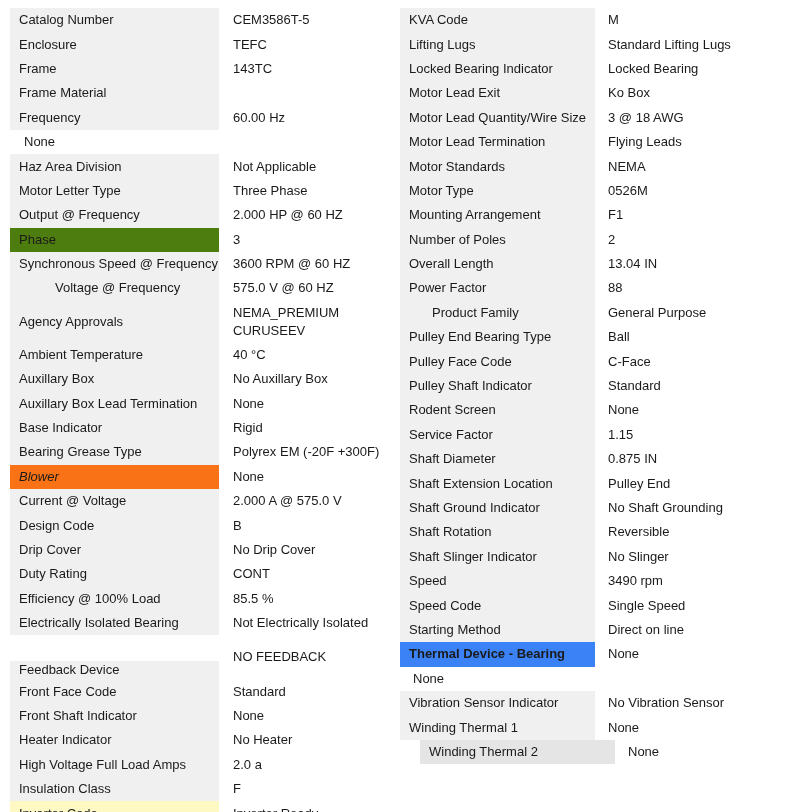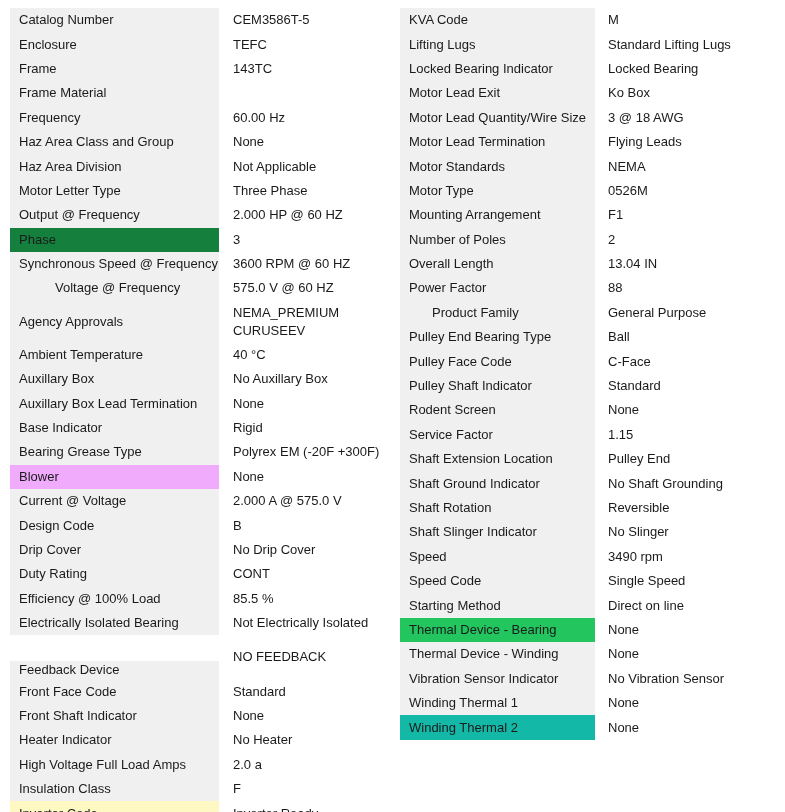--- a/index.html
+++ b/index.html
@@ -90,41 +90,40 @@
   <div class="row">
     <div class="label-cell" style="background: rgb(240, 240, 240);">Frame Material</div>
   </div>
 
   <div class="row">
     <div class="label-cell" style="background: rgb(240, 240, 240);">Frequency</div>
     <div class="value-cell">60.00 Hz</div>
   </div>
 
   <div class="row">
-    <div class="label-cell" style="background: rgb(240, 240, 240);">Haz Area Class and Group</div>
     <div class="value-cell">None</div>
   </div>
 
   <div class="row">
     <div class="label-cell" style="background: rgb(240, 240, 240);">Haz Area Division</div>
     <div class="value-cell">Not Applicable</div>
   </div>
 
   <div class="row">
     <div class="label-cell" style="background: rgb(240, 240, 240);">Motor Letter Type</div>
     <div class="value-cell">Three Phase</div>
   </div>
 
   <div class="row">
     <div class="label-cell" style="background: rgb(240, 240, 240);">Output @ Frequency</div>
     <div class="value-cell">2.000 HP @ 60 HZ</div>
   </div>
 
   <div class="row">
-    <div class="label-cell" style="background: #15803d;">Phase</div>
+    <div class="label-cell" style="background: #4d7c0f;">Phase</div>
     <div class="value-cell">3</div>
   </div>
 
   <div class="row">
     <div class="label-cell" style="background: rgb(240, 240, 240);">Synchronous Speed @ Frequency</div>
     <div class="value-cell">3600 RPM @ 60 HZ</div>
   </div>
 
   <div class="row">
     <div class="label-cell" style="background: rgb(240, 240, 240); padding-left: 45px;">Voltage @ Frequency</div>
@@ -155,21 +154,21 @@
     <div class="label-cell" style="background: rgb(240, 240, 240);">Base Indicator</div>
     <div class="value-cell">Rigid</div>
   </div>
 
   <div class="row">
     <div class="label-cell" style="background: rgb(240, 240, 240);">Bearing Grease Type</div>
     <div class="value-cell">Polyrex EM (-20F +300F)</div>
   </div>
 
   <div class="row">
-    <div class="label-cell" style="background: #f0abfc;">Blower</div>
+    <div class="label-cell" style="background: #f97316; font-style: italic;">Blower</div>
     <div class="value-cell">None</div>
   </div>
 
   <div class="row">
     <div class="label-cell" style="background: rgb(240, 240, 240);">Current @ Voltage</div>
     <div class="value-cell">2.000 A @ 575.0 V</div>
   </div>
 
   <div class="row">
     <div class="label-cell" style="background: rgb(240, 240, 240);">Design Code</div>
@@ -315,20 +314,24 @@
   <div class="row">
     <div class="label-cell" style="background: rgb(240, 240, 240);">Rodent Screen</div>
     <div class="value-cell">None</div>
   </div>
 
   <div class="row">
     <div class="label-cell" style="background: rgb(240, 240, 240);">Service Factor</div>
     <div class="value-cell">1.15</div>
   </div>
 
+  <div class="row">
+    <div class="label-cell" style="background: rgb(240, 240, 240);">Shaft Diameter</div>
+    <div class="value-cell">0.875 IN</div>
+  </div>
 
   <div class="row">
     <div class="label-cell" style="background: rgb(240, 240, 240);">Shaft Extension Location</div>
     <div class="value-cell">Pulley End</div>
   </div>
 
   <div class="row">
     <div class="label-cell" style="background: rgb(240, 240, 240);">Shaft Ground Indicator</div>
     <div class="value-cell">No Shaft Grounding</div>
   </div>
@@ -352,37 +355,36 @@
     <div class="label-cell" style="background: rgb(240, 240, 240);">Speed Code</div>
     <div class="value-cell">Single Speed</div>
   </div>
 
   <div class="row">
     <div class="label-cell" style="background: rgb(240, 240, 240);">Starting Method</div>
     <div class="value-cell">Direct on line</div>
   </div>
 
   <div class="row">
-    <div class="label-cell" style="background: #22c55e;">Thermal Device - Bearing</div>
-    <div class="value-cell">None</div>
-  </div>
-
-  <div class="row">
-    <div class="label-cell" style="background: rgb(240, 240, 240);">Thermal Device - Winding</div>
+    <div class="label-cell" style="background: #3b82f6; font-weight: bold;">Thermal Device - Bearing</div>
+    <div class="value-cell">None</div>
+  </div>
+
+  <div class="row">
     <div class="value-cell">None</div>
   </div>
 
   <div class="row">
     <div class="label-cell" style="background: rgb(240, 240, 240);">Vibration Sensor Indicator</div>
     <div class="value-cell">No Vibration Sensor</div>
   </div>
 
   <div class="row">
     <div class="label-cell" style="background: rgb(240, 240, 240);">Winding Thermal 1</div>
     <div class="value-cell">None</div>
   </div>
 
   <div class="row">
-    <div class="label-cell" style="background: #14b8a6;">Winding Thermal 2</div>
+    <div class="label-cell" style="background: #e5e5e5; margin-left: 20px;">Winding Thermal 2</div>
     <div class="value-cell">None</div>
   </div>
 </div>
 </div>
 
 </body></html>

